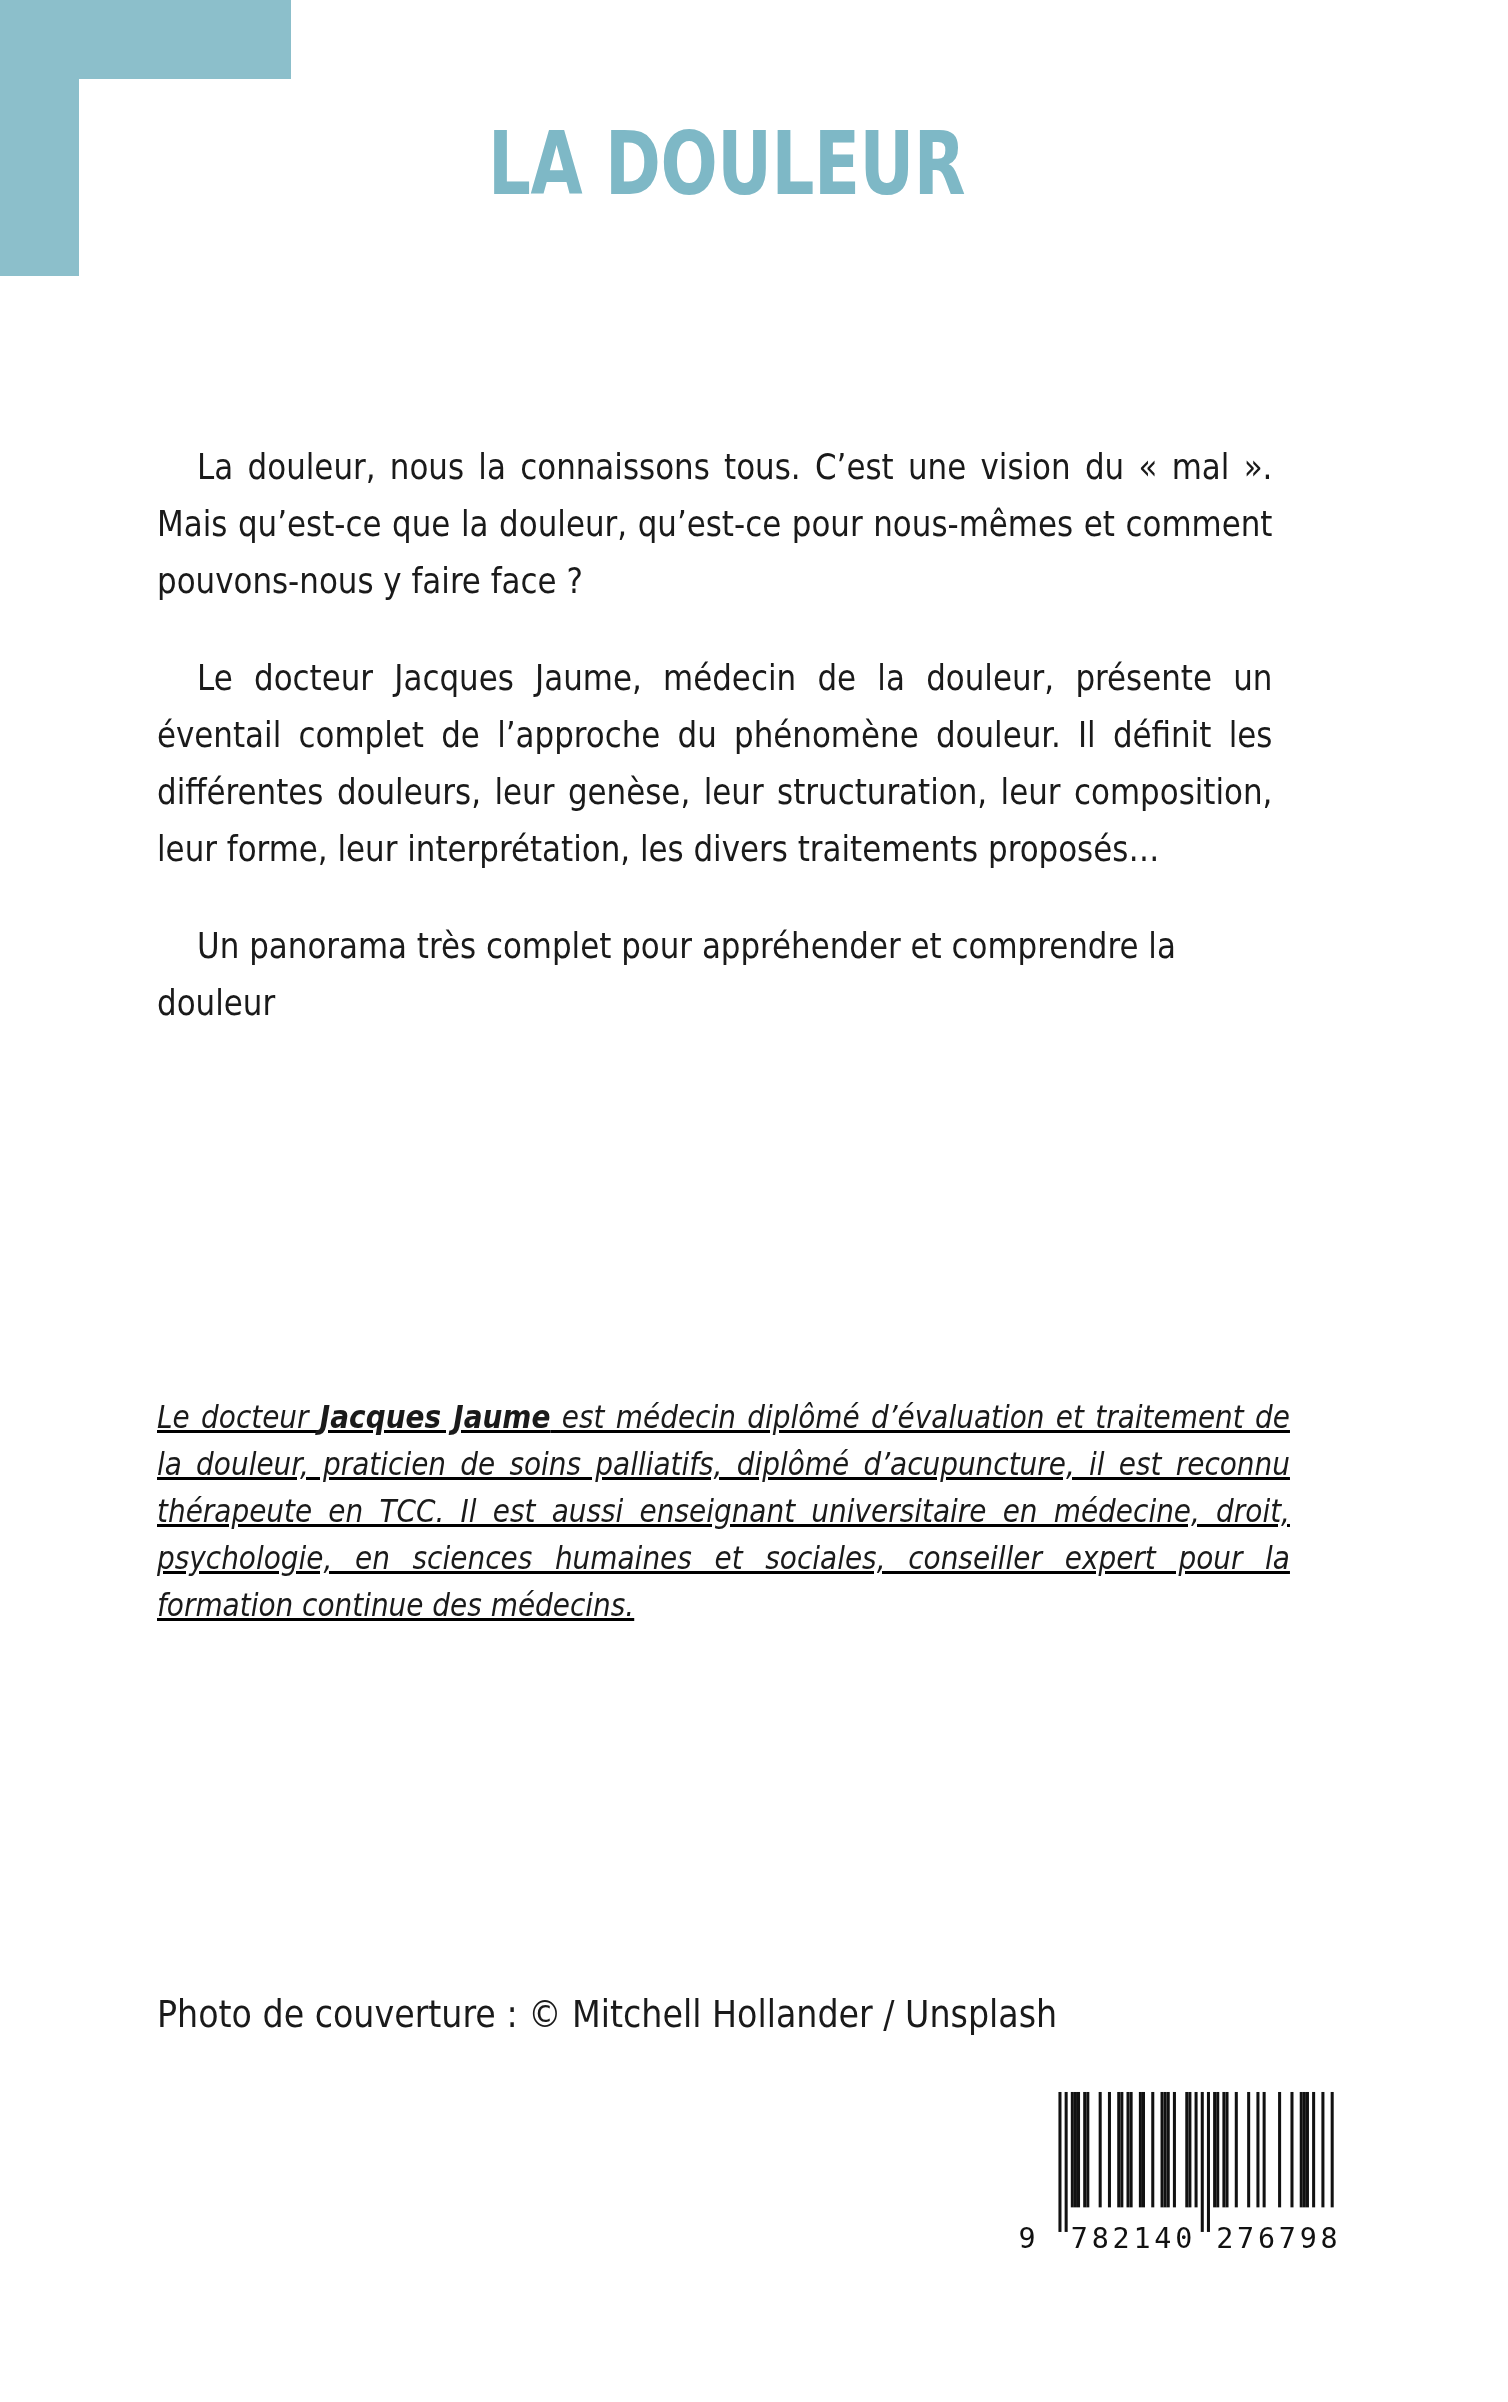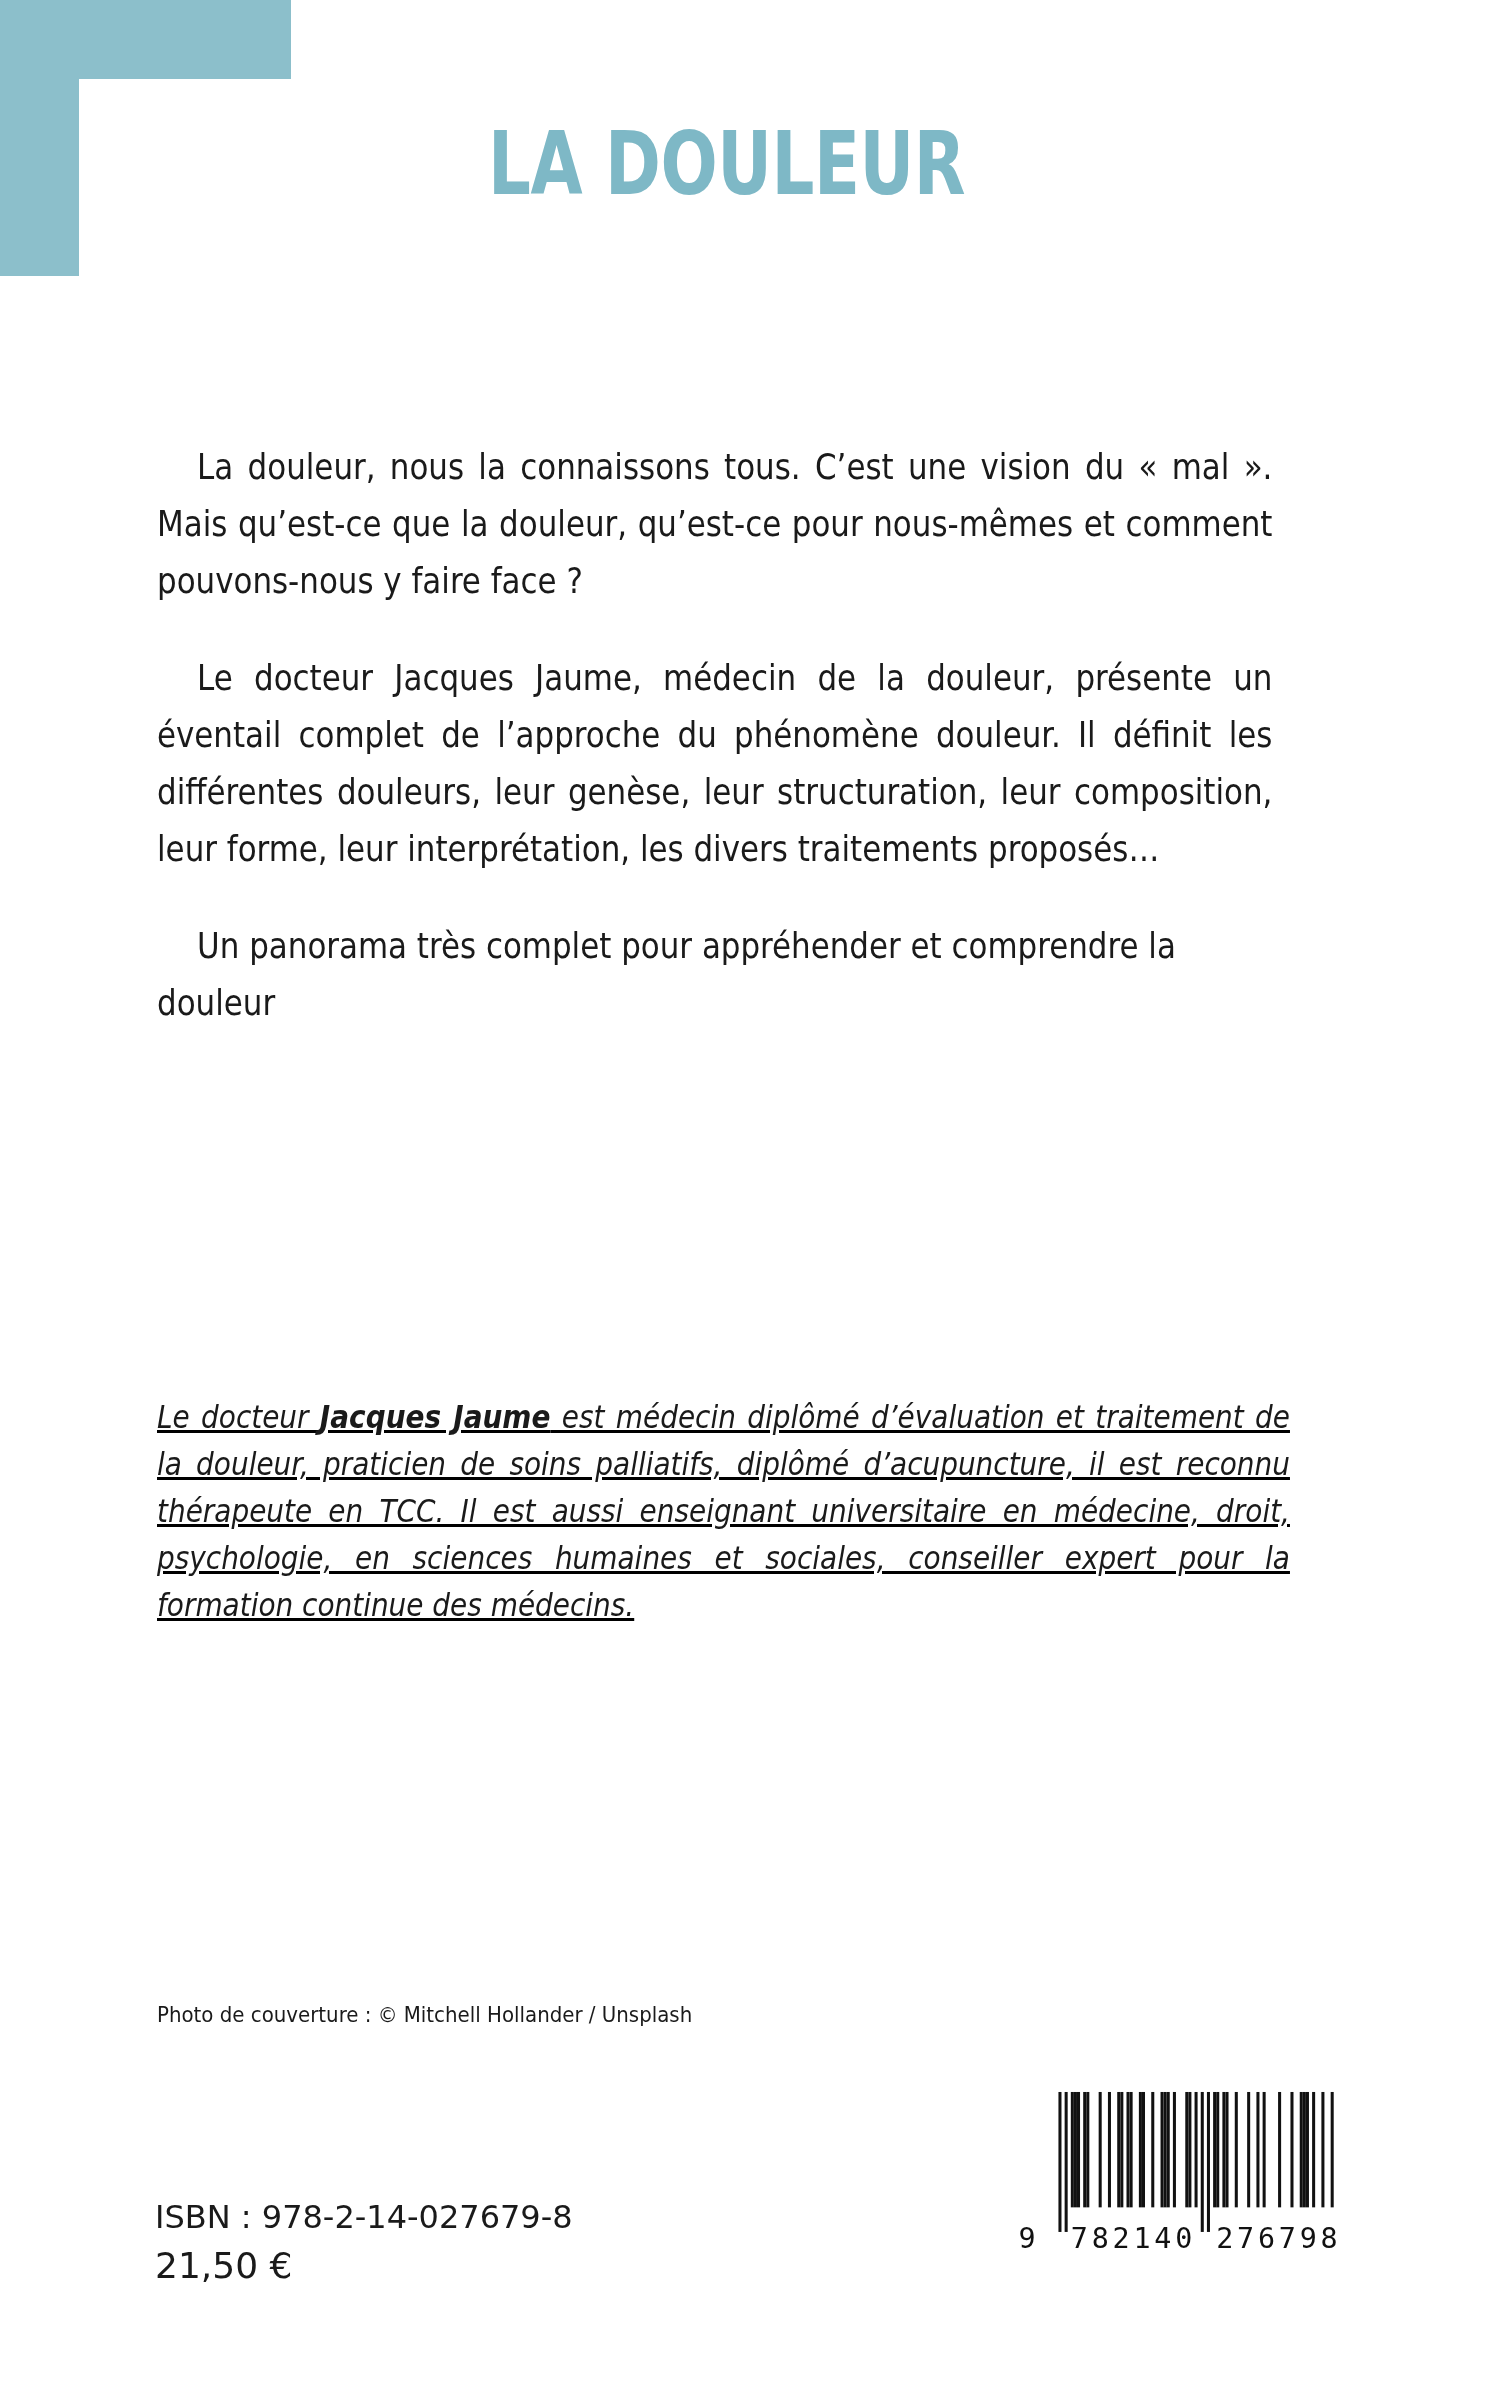--- a/index.html
+++ b/index.html
@@ -101,21 +101,21 @@
     transform-origin: left top;
   }
   .bio b { font-weight: bold; font-style: italic; }
 
   
   .photo-credit {
     position: absolute;
     left: 157px;
     top: 1997px;
     font-family: "DejaVu Sans Condensed", "Liberation Sans Narrow", "Liberation Sans", sans-serif;
-    font-size: 22px;
+    font-size: 37px;
     line-height: 36px;
     color: #1a1a1a;
     white-space: nowrap;
   }
 
   
   .isbn-block {
     position: absolute;
     left: 155px;
     top: 2194px;
@@ -158,24 +158,20 @@
     <p class="para">Le docteur Jacques Jaume, médecin de la douleur, présente un éventail complet de l’approche du phénomène douleur. Il définit les différentes douleurs, leur genèse, leur structuration, leur composition, leur forme, leur interprétation, les divers traitements proposés…</p>
     <p class="para last-short">Un panorama très complet pour appréhender et comprendre la douleur</p>
   </div>
 
   <div class="bio-block">
     <p class="bio"><span>Le docteur </span><b>Jacques Jaume</b><span> est médecin diplômé d’évaluation et traitement de la douleur, praticien de soins palliatifs, diplômé d’acupuncture, il est reconnu thérapeute en TCC. Il est aussi enseignant universitaire en médecine, droit, psychologie, en sciences humaines et sociales, conseiller expert pour la formation continue des médecins.</span></p>
   </div>
 
   <div class="photo-credit">Photo de couverture : © Mitchell Hollander / Unsplash</div>
 
-  <div class="isbn-block">
-    <div class="isbn">ISBN : 978-2-14-027679-8</div>
-    <div class="price">21,50 €</div>
-  </div>
 
   <div class="barcode-wrap">
     <svg class="barcode-svg" viewBox="0 0 350 175" width="331" height="166">
       <g id="bars" fill="#111111">
           <rect x="50.17" y="5" width="3.21" height="148"></rect>
           <rect x="56.71" y="5" width="3.21" height="148"></rect>
           <rect x="63.25" y="5" width="3.21" height="122"></rect>
           <rect x="66.52" y="5" width="3.21" height="122"></rect>
           <rect x="69.79" y="5" width="3.21" height="122"></rect>
           <rect x="76.34" y="5" width="3.21" height="122"></rect>

